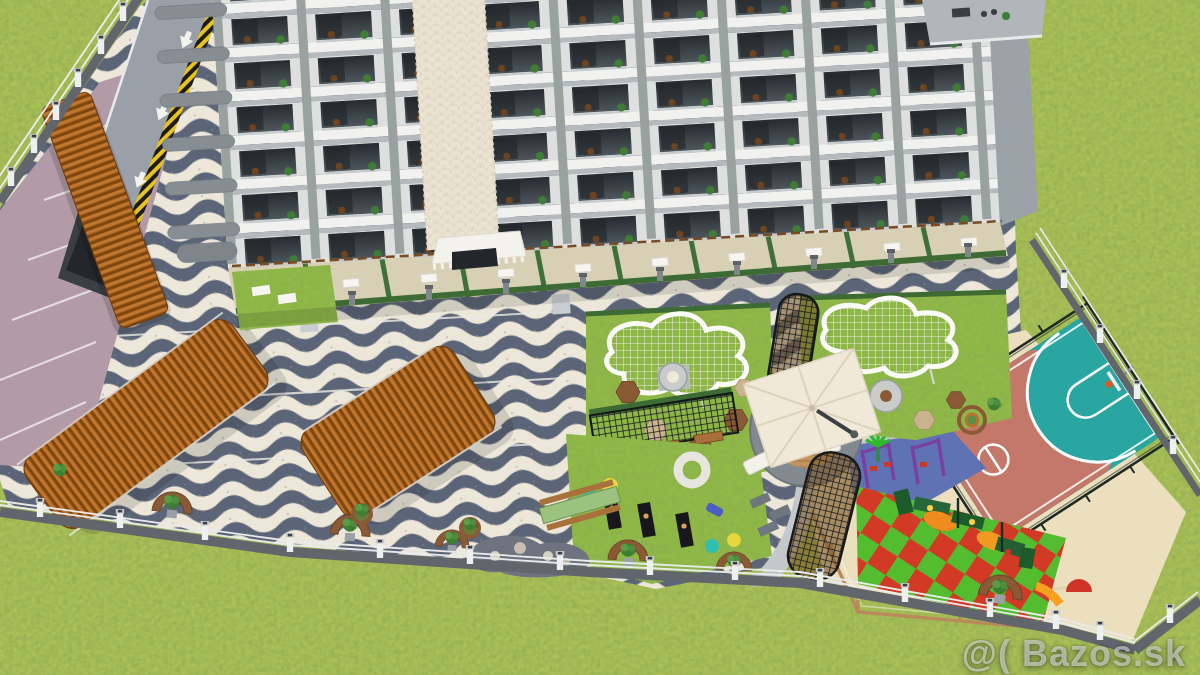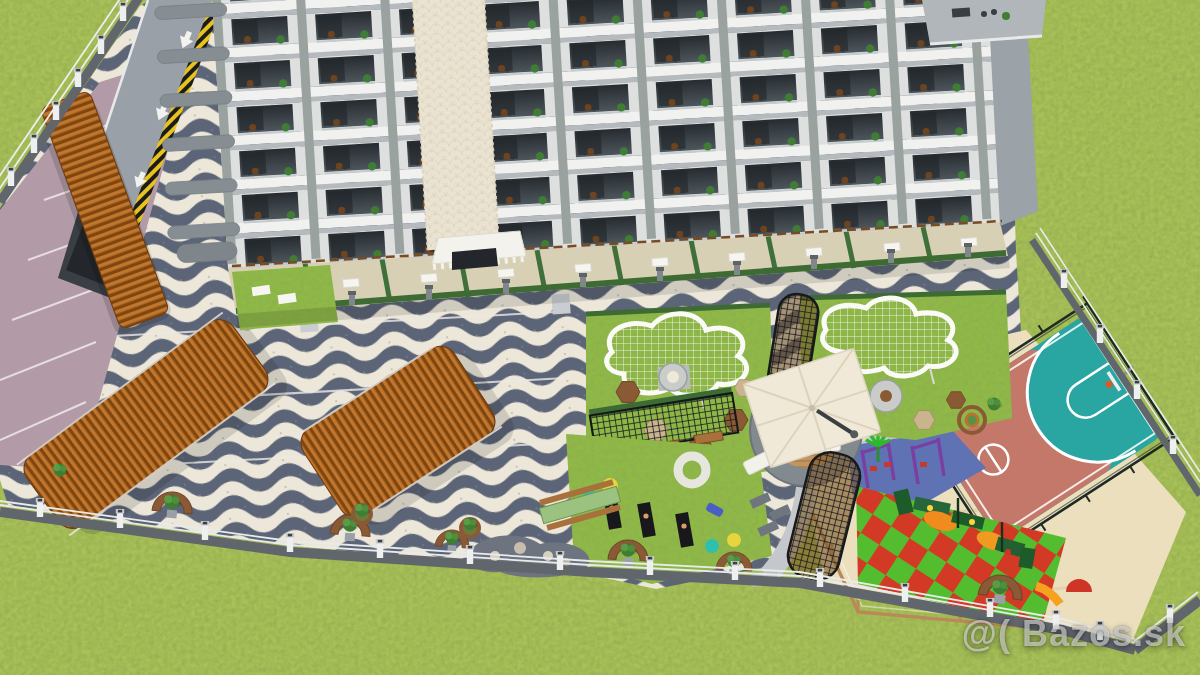--- a/index.html
+++ b/index.html
@@ -1,19 +1,19 @@
 <!DOCTYPE html>
 <html><head>
 <meta charset="utf-8">
 <style>
   html,body{margin:0;padding:0;background:#1b1d20;}
   .stage{position:relative;width:1200px;height:675px;overflow:hidden;
          font-family:"Liberation Sans",sans-serif;}
   .stage svg{position:absolute;inset:0;display:block;}
-  .wm{position:absolute;right:14px;bottom:20px;z-index:5;
+  .wm{position:absolute;right:14px;bottom:0;z-index:5;
       font:600 36px "Liberation Sans",sans-serif;letter-spacing:1px;
       color:rgba(255,255,255,0.55);
       text-shadow:0 2px 6px rgba(0,0,0,0.45),0 0 2px rgba(0,0,0,0.35);}
 </style>
 </head>
 <body>
 
 <div class="stage">
 <svg width="1200" height="675" viewBox="0 0 1200 675" xmlns="http://www.w3.org/2000/svg">
 <defs>

